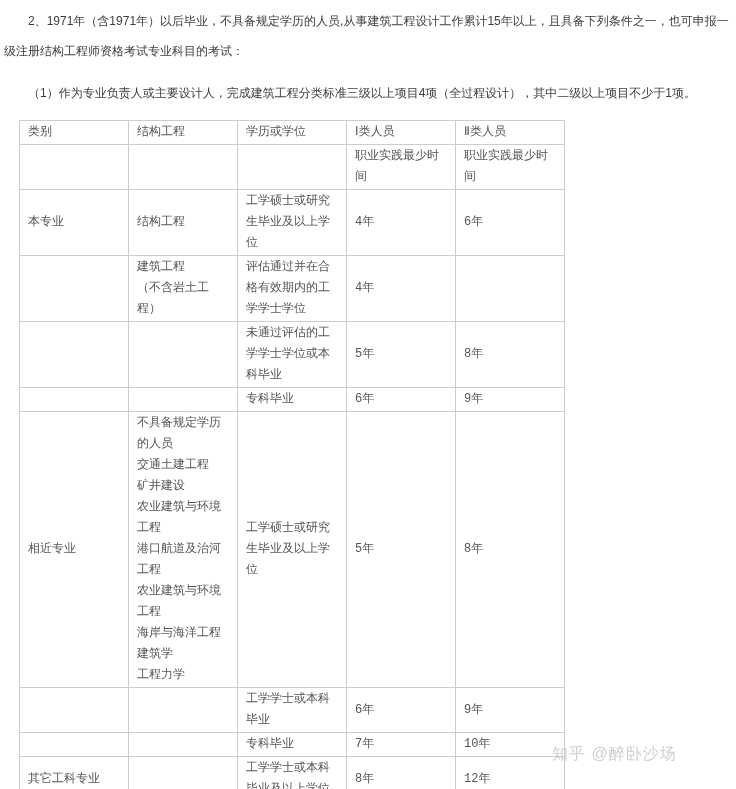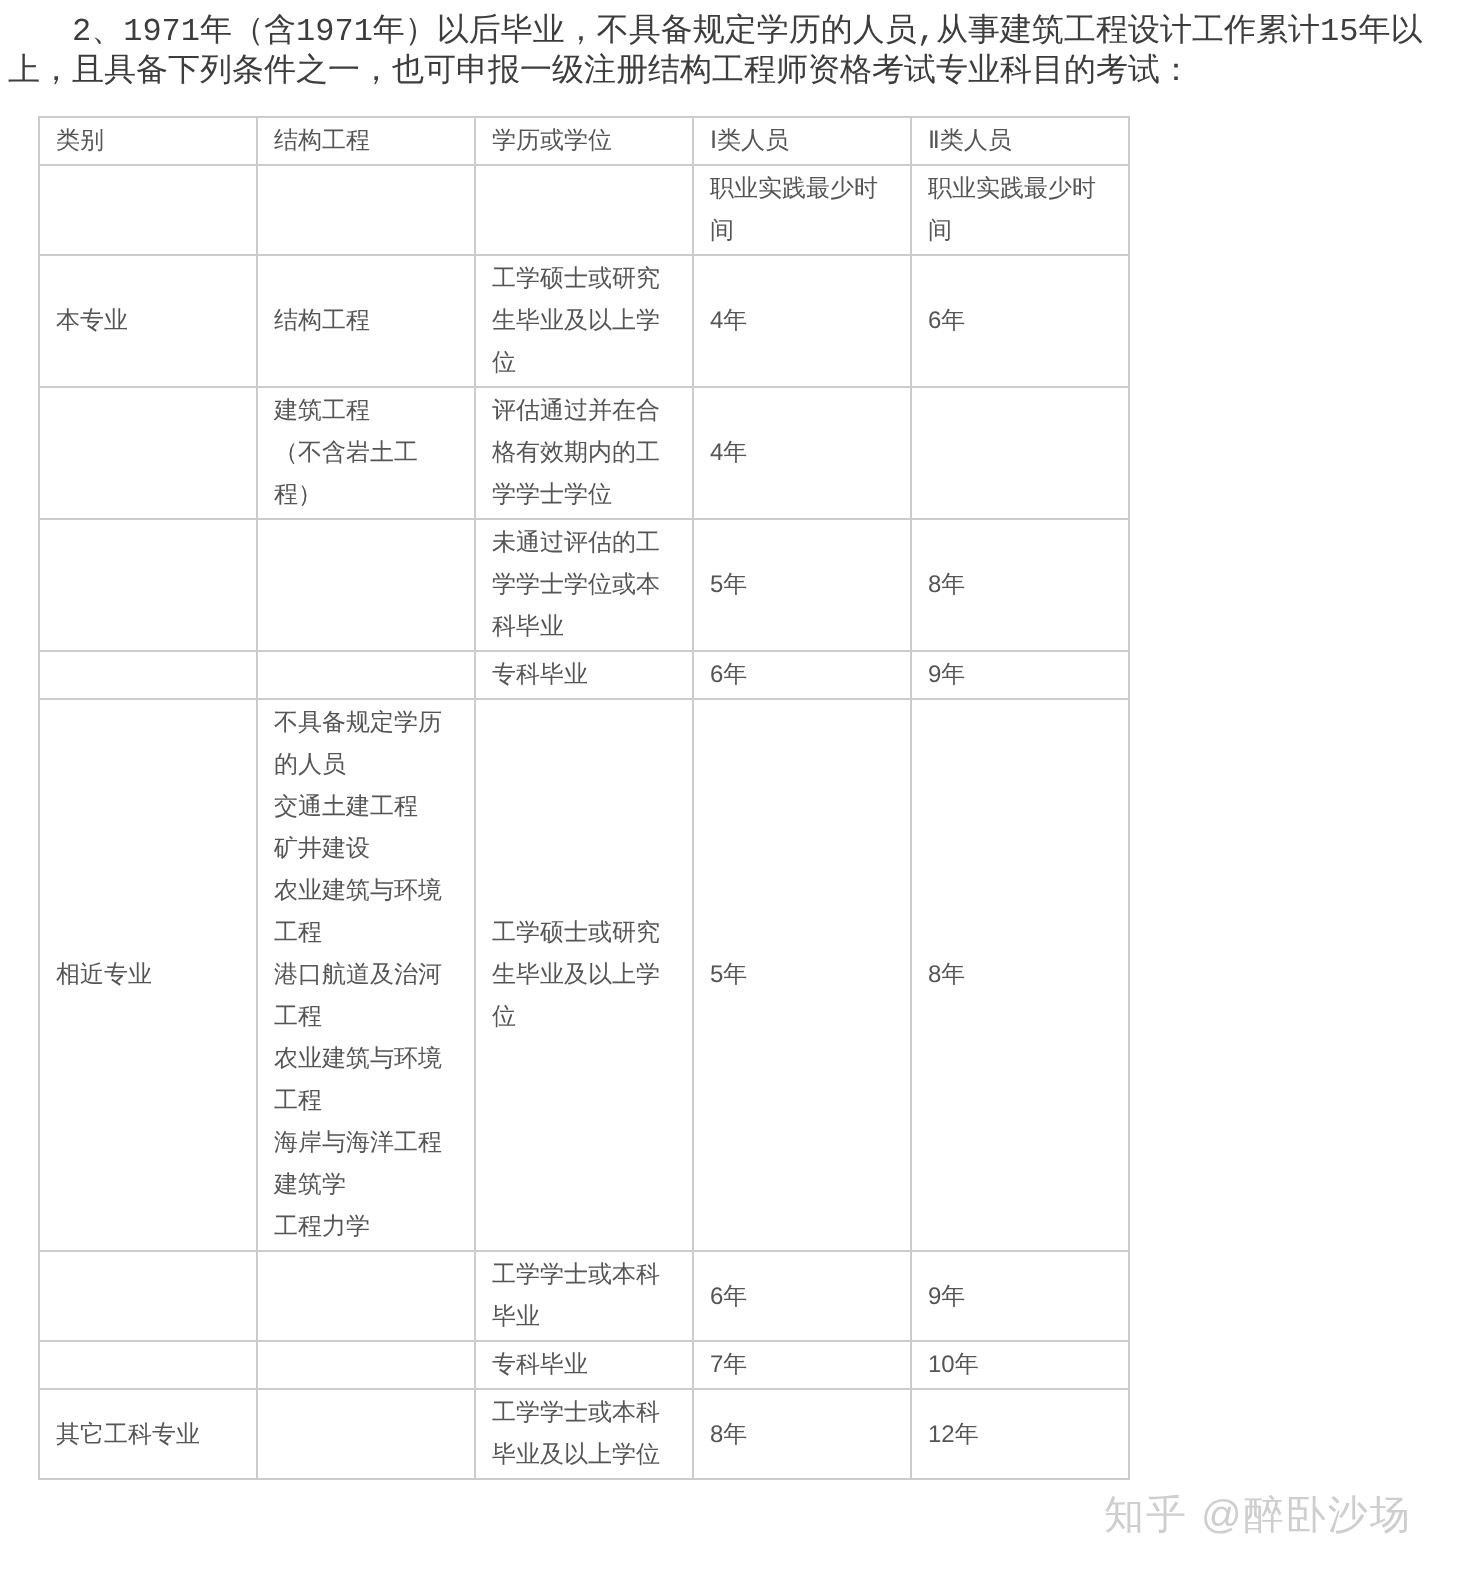--- a/index.html
+++ b/index.html
@@ -15,67 +15,68 @@
   }
   .page {
     position: relative;
     padding: 6px 4px 0 4px;
     box-sizing: border-box;
     width: 736px;
     height: 789px;
   }
   .para {
     margin: 0 0 12px 0;
-    font-size: 16px;
-    line-height: 20px;
+    font-size: 12px;
+    line-height: 30px;
     color: #3d3d3d;
     text-indent: 2em;
     word-break: break-all;
-    font-family: Liberation Mono, monospace;
   }
   .qual-table {
     border-collapse: collapse;
     table-layout: fixed;
     width: 545px;
     margin: 8px 0 5px 15px;
     font-size: 12px;
     color: #555555;
   }
   .qual-table col { width: 109px; }
   .qual-table th, .qual-table td {
     border: 1px solid #cccccc;
     padding: 1px 5px 1px 8px;
     line-height: 21px;
     font-weight: normal;
     text-align: left;
     vertical-align: middle;
     word-break: break-all;
     box-sizing: border-box;
+    font-family: Liberation Mono, monospace;
   }
   .qual-table thead th { height: 22px; }
   .cell-line { line-height: 21px; }
   .watermark {
     position: absolute;
     left: 552px;
     top: 744px;
-    font-size: 20px;
+    font-size: 16px;
     letter-spacing: 1px;
     color: #b5b5b5;
     opacity: 0.65;
     white-space: nowrap;
     pointer-events: none;
   }
 </style>
 </head>
 <body>
 
 <div class="page">
 
   <p class="para">2、1971年（含1971年）以后毕业，不具备规定学历的人员,从事建筑工程设计工作累计15年以上，且具备下列条件之一，也可申报一级注册结构工程师资格考试专业科目的考试：</p>
 
+  <p class="para">（1）作为专业负责人或主要设计人，完成建筑工程分类标准三级以上项目4项（全过程设计），其中二级以上项目不少于1项。</p>
 
   <table class="qual-table">
     <colgroup>
       <col>
         <col>
         <col>
         <col>
         <col>
     </colgroup>
     <thead>

